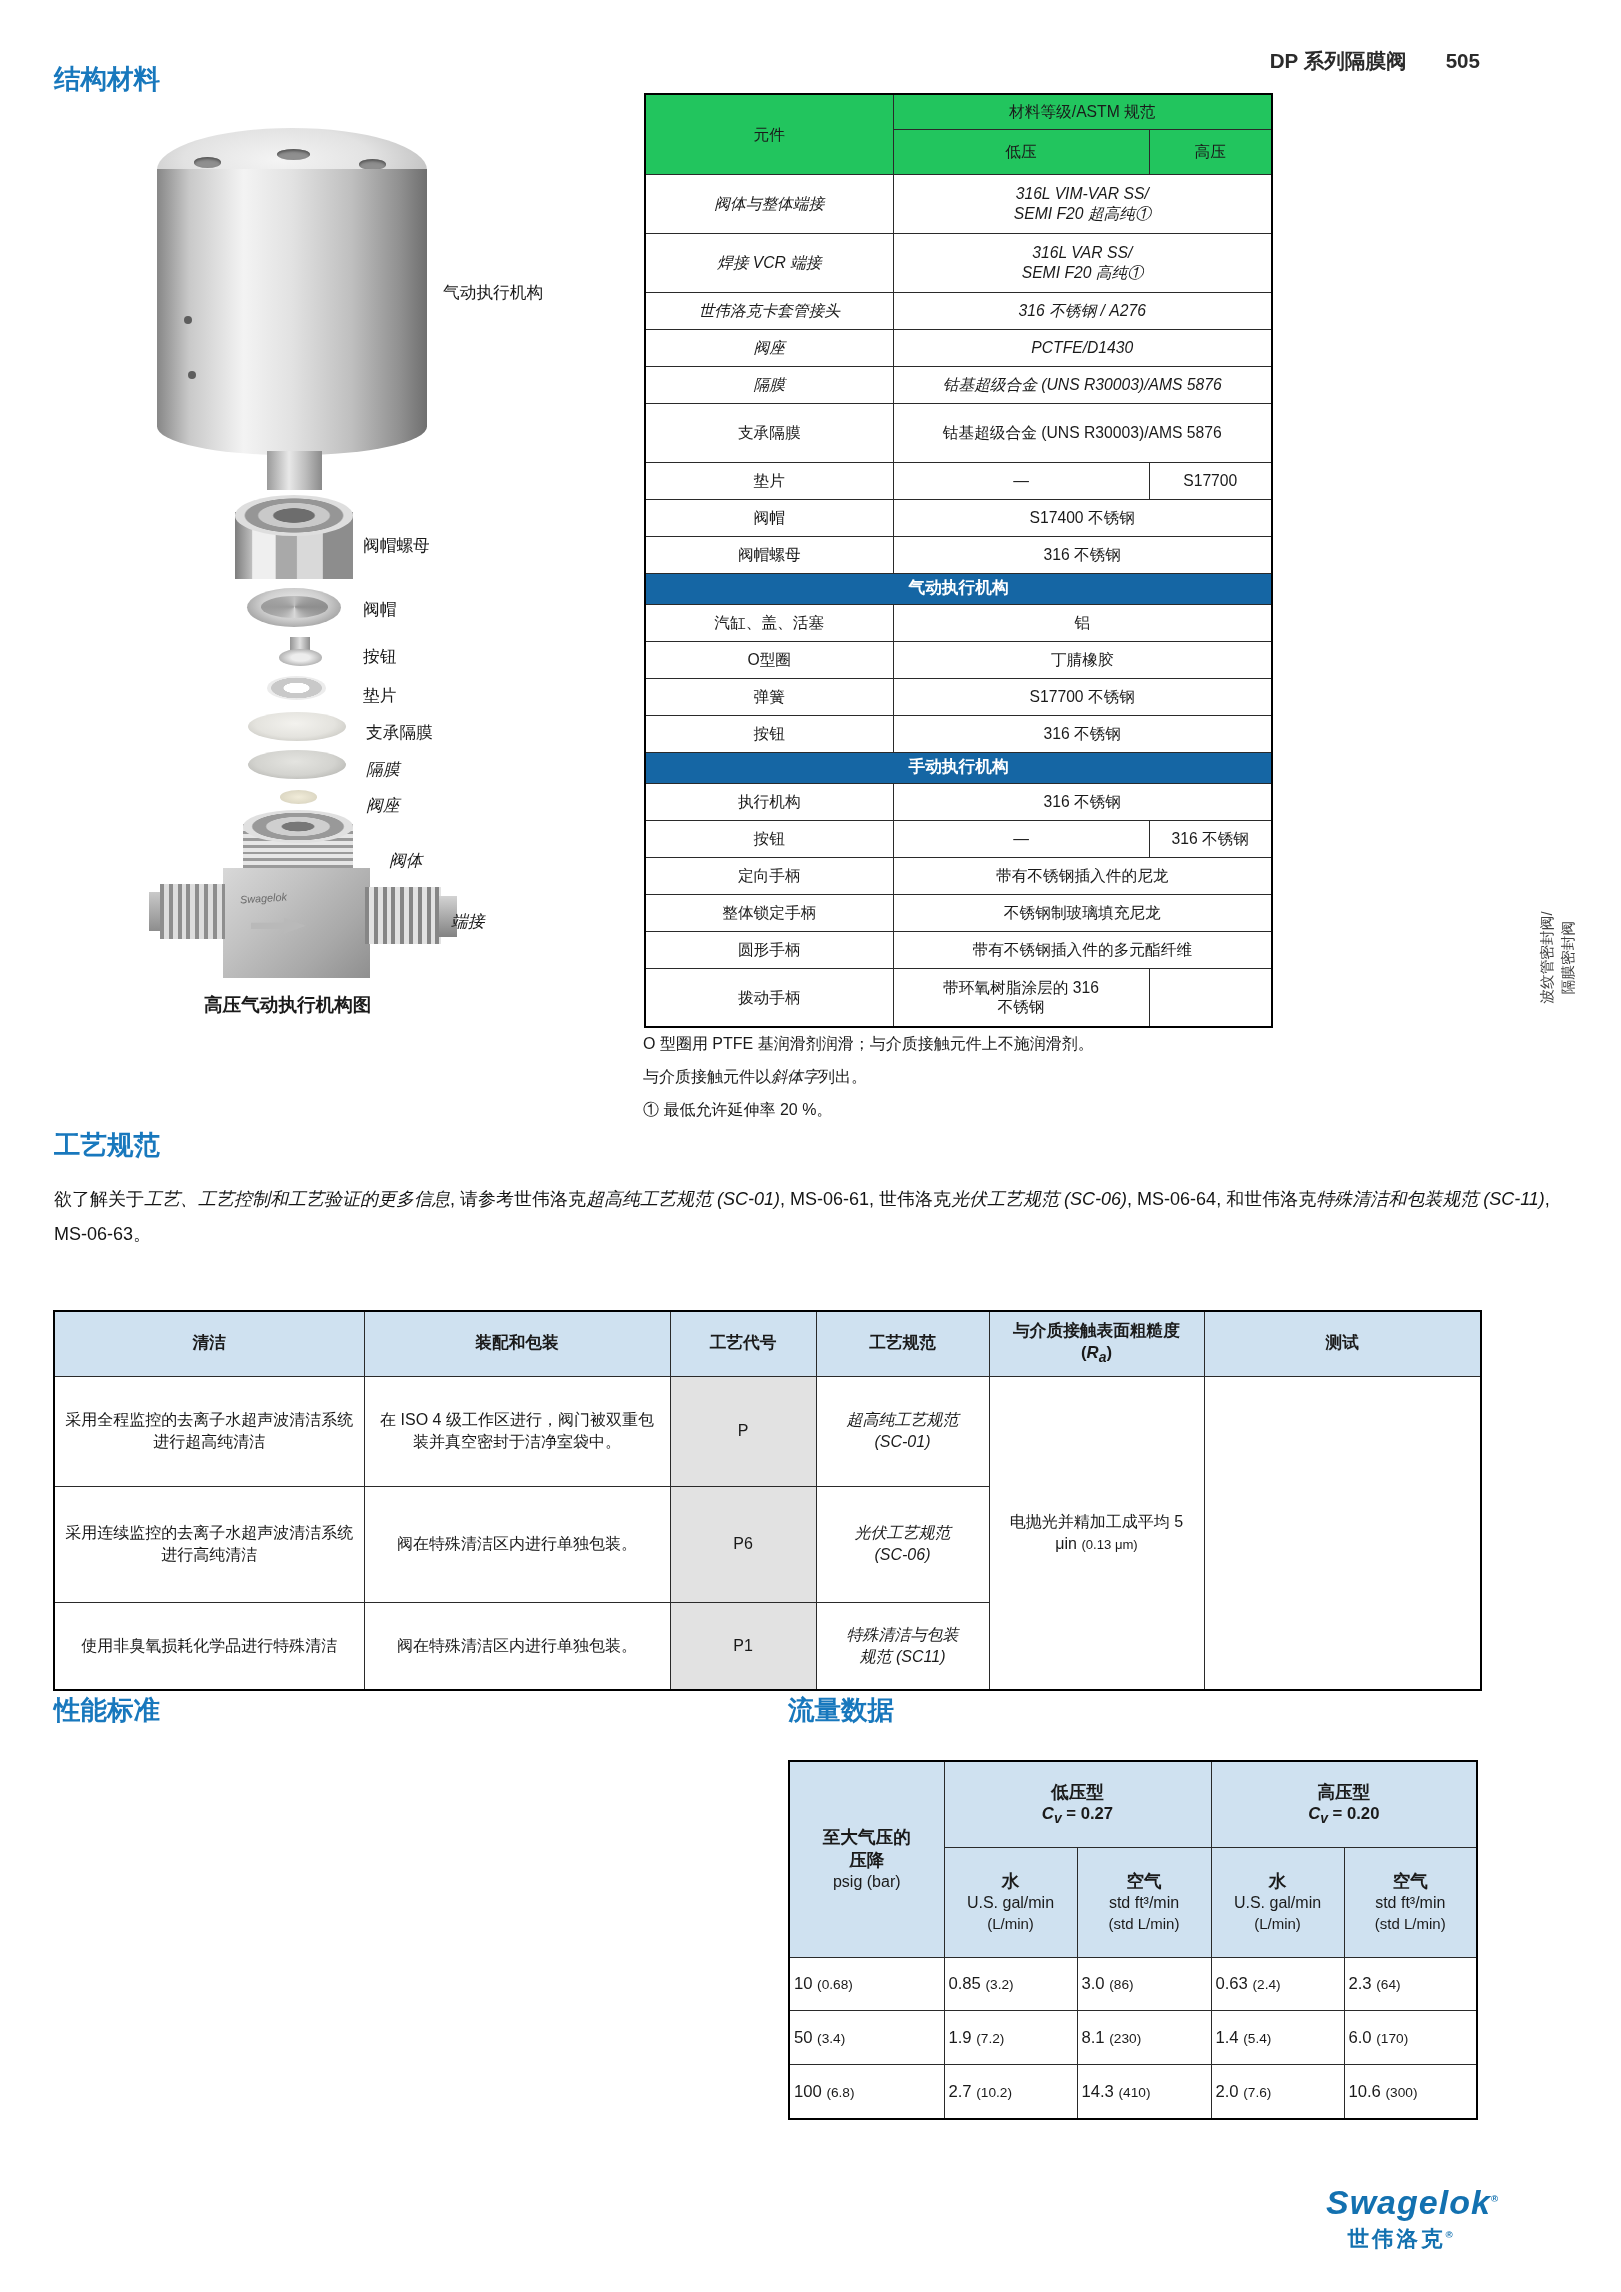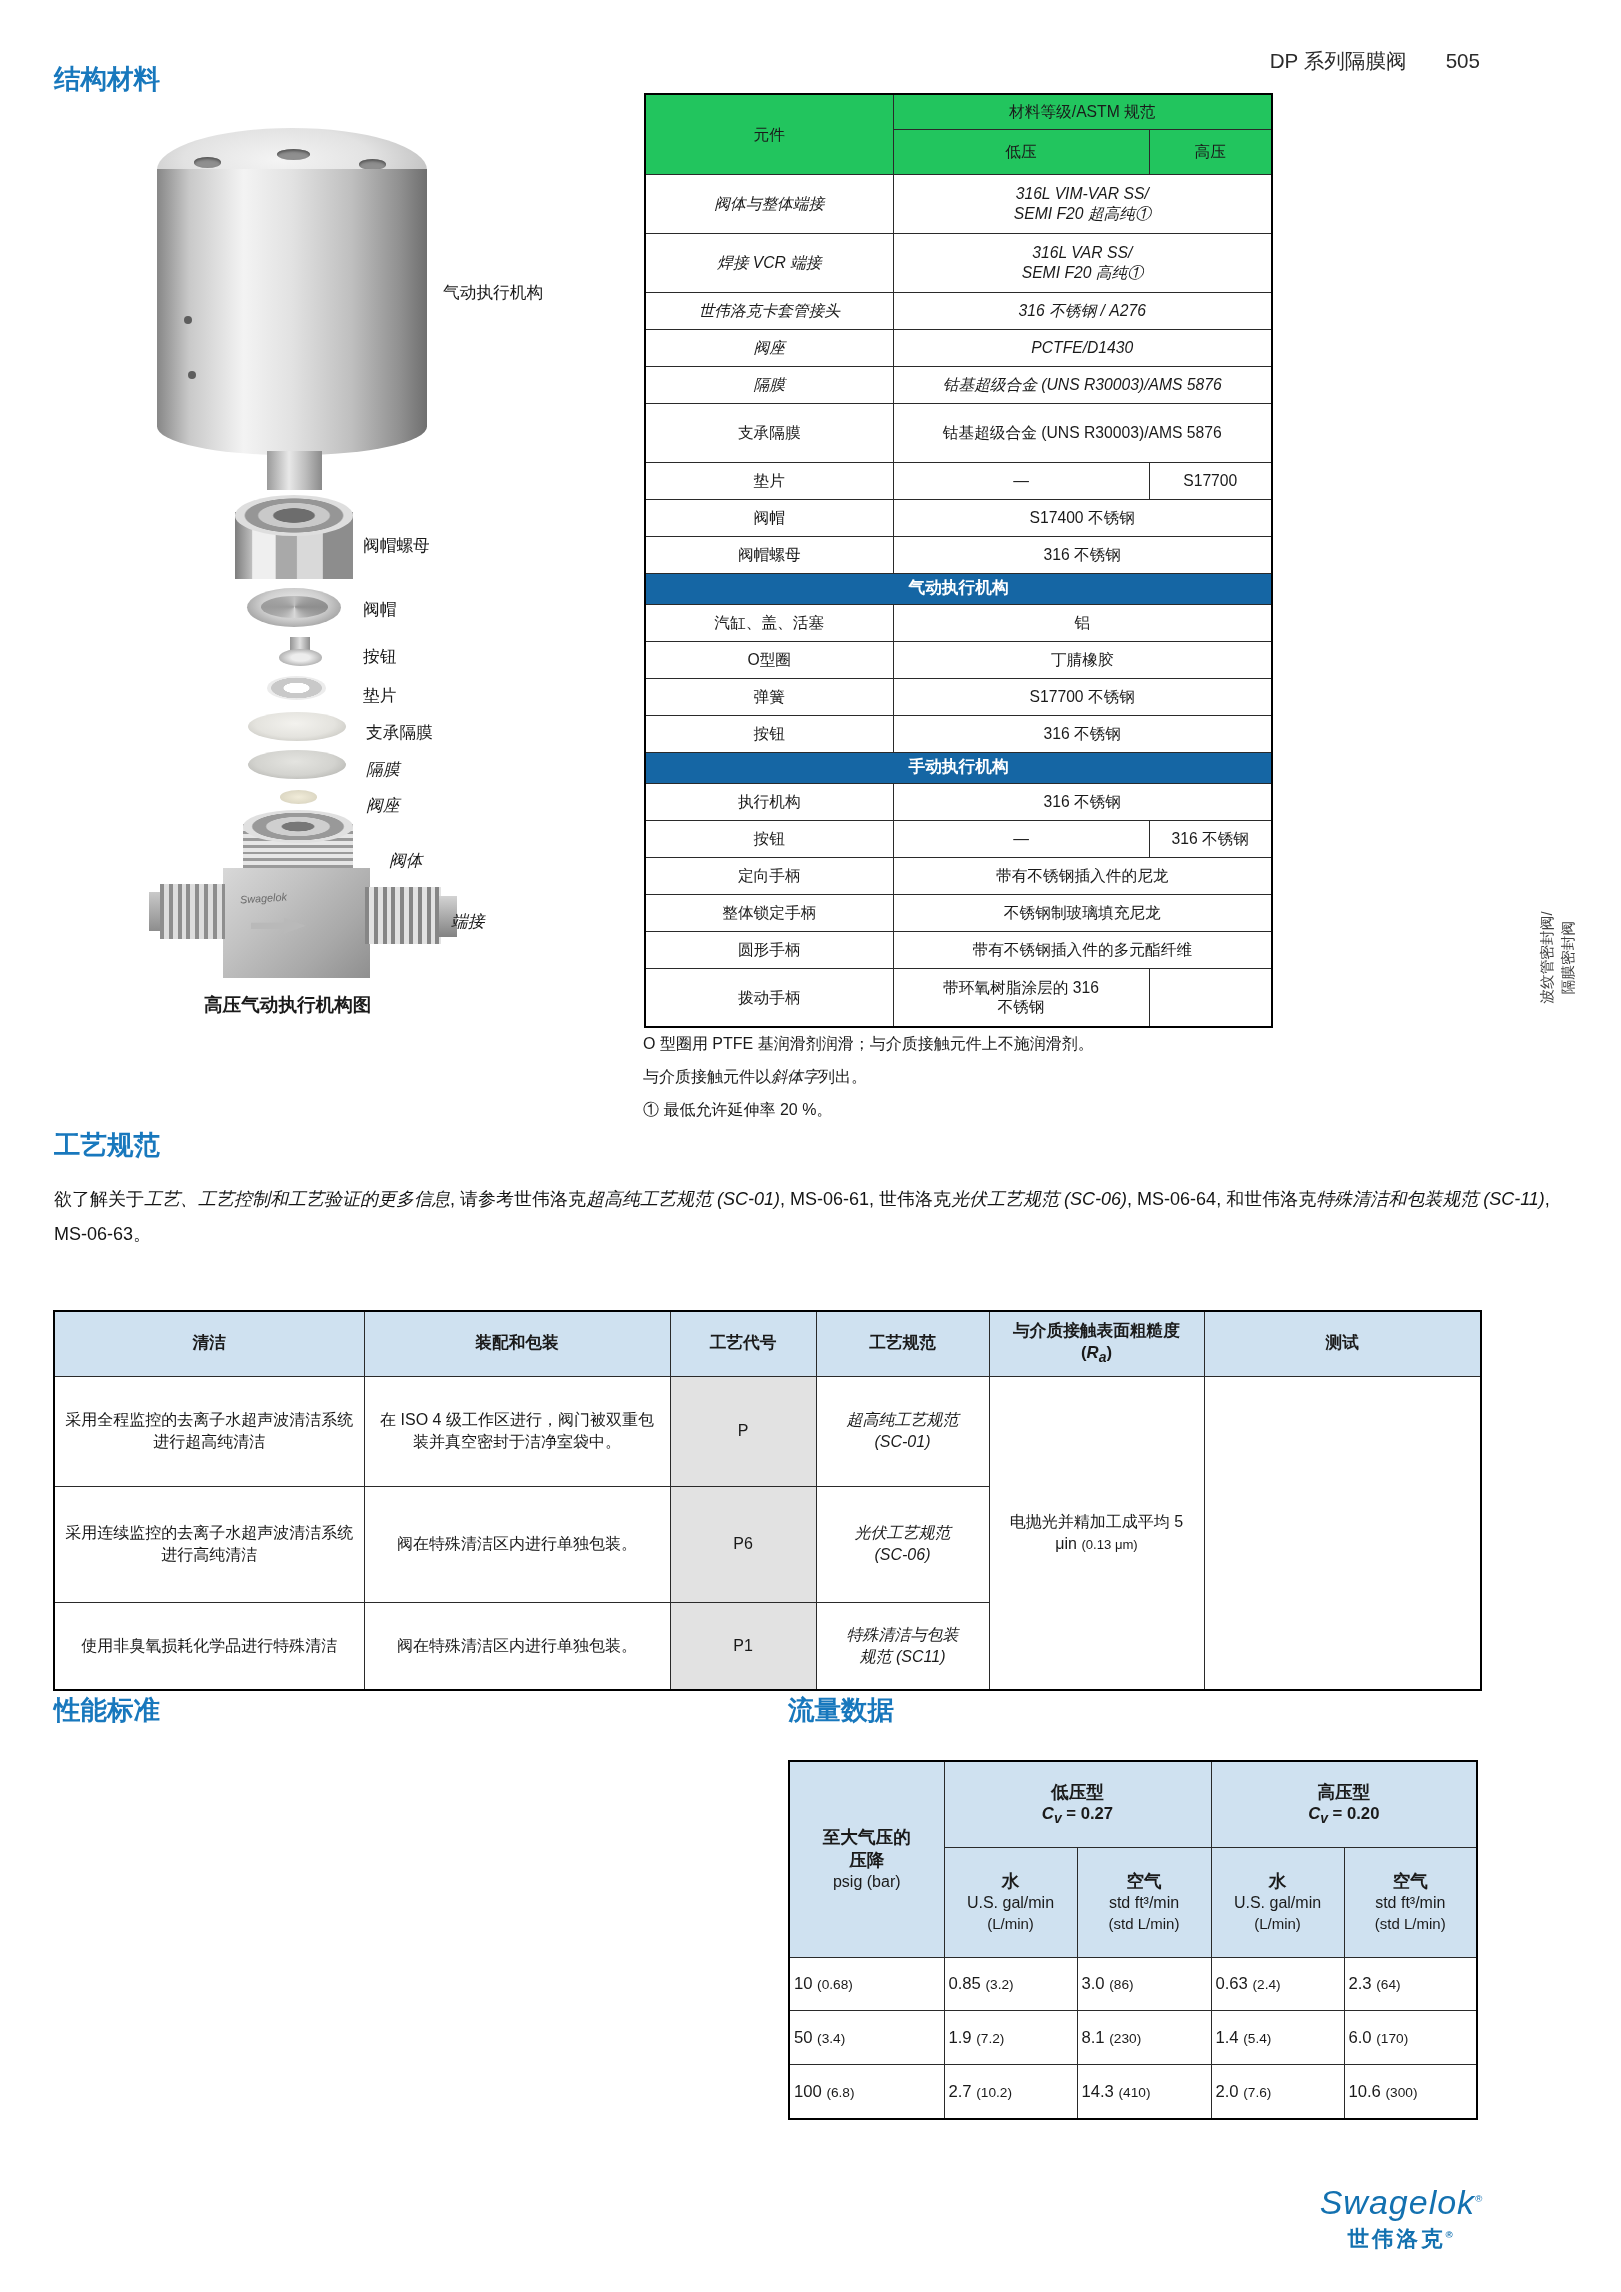--- a/index.html
+++ b/index.html
@@ -1,21 +1,21 @@
 <!DOCTYPE html>
 <html><head>
 <meta charset="utf-8">
 <style>
   html,body{margin:0;padding:0;background:#fff;}
   .page{position:relative;width:1621px;height:2293px;background:#fff;overflow:hidden;
         font-family:"Liberation Sans",sans-serif;color:#1a1a1a;}
   .it{font-style:italic;}
   .small{font-size:0.82em;}
   
-  .page-header{position:absolute;top:47px;left:1157px;width:323px;font-size:20.6px;color:#2b2b2b;text-align:right;}
+  .page-header{position:absolute;top:47px;left:1157px;width:323px;font-size:20.6px;color:#2b2b2b;text-align:right;font-weight:bold;}
   .page-header .pagenum{margin-left:39px;}
   
   .sec-title{position:absolute;margin:0;color:#1878bd;font-size:26.5px;font-weight:bold;}
   
   .para{position:absolute;font-size:18px;line-height:35px;color:#141414;}
   
   table{border-collapse:collapse;table-layout:fixed;background:#fff;}
   .mat{position:absolute;left:644px;top:93px;width:627px;border:2px solid #000;}
   .mat th,.mat td{border:1px solid #2a2a2a;text-align:center;vertical-align:middle;
        padding:2px 5.9px;font-size:15.7px;line-height:1.22;}
@@ -43,21 +43,21 @@
   .flow .fu{font-size:16px;font-weight:normal;}
   .flow .fu2{font-size:15px;font-weight:normal;}
   .flow td{height:47px;}
   .paren{font-size:13.7px;}
   .cvline{font-weight:bold;font-size:16.7px;}
   
   .side-tab{position:absolute;left:1494px;top:937px;width:127px;text-align:center;
        font-size:14.7px;line-height:20.6px;color:#3d3d3d;transform:rotate(-90deg);}
   
   .logo{position:absolute;left:1318px;top:2180px;width:167px;text-align:center;color:#1371b0;}
-  .logo-latin{font-size:34px;font-weight:normal;font-style:italic;letter-spacing:1px;line-height:37px;}
+  .logo-latin{font-size:34px;font-weight:bold;font-style:italic;letter-spacing:1px;line-height:37px;margin-left:8px;}
   .logo-cn{font-size:21.6px;font-weight:bold;letter-spacing:2.9px;line-height:27.4px;}
   .logo sup{font-size:9.8px;}
   
   .figure{position:absolute;left:59px;top:108px;width:568px;height:941px;}
   .fig-label{position:absolute;font-size:16.7px;color:#1a1a1a;white-space:nowrap;}
   .fig-caption{position:absolute;left:145px;top:884px;font-size:18.6px;font-weight:bold;}
   .shape{position:absolute;}
   .act-top{left:98px;top:19.6px;width:270px;height:84px;border-radius:50%;
      background:radial-gradient(ellipse at 45% 38%,#f4f4f4,#e2e2e2 45%,#c4c4c4 72%,#9c9c9c 100%);}
   .act-hole{width:27.4px;height:10.8px;border-radius:50%;background:#8f8f8f;box-shadow:inset 0 2px 2.9px #555;}

